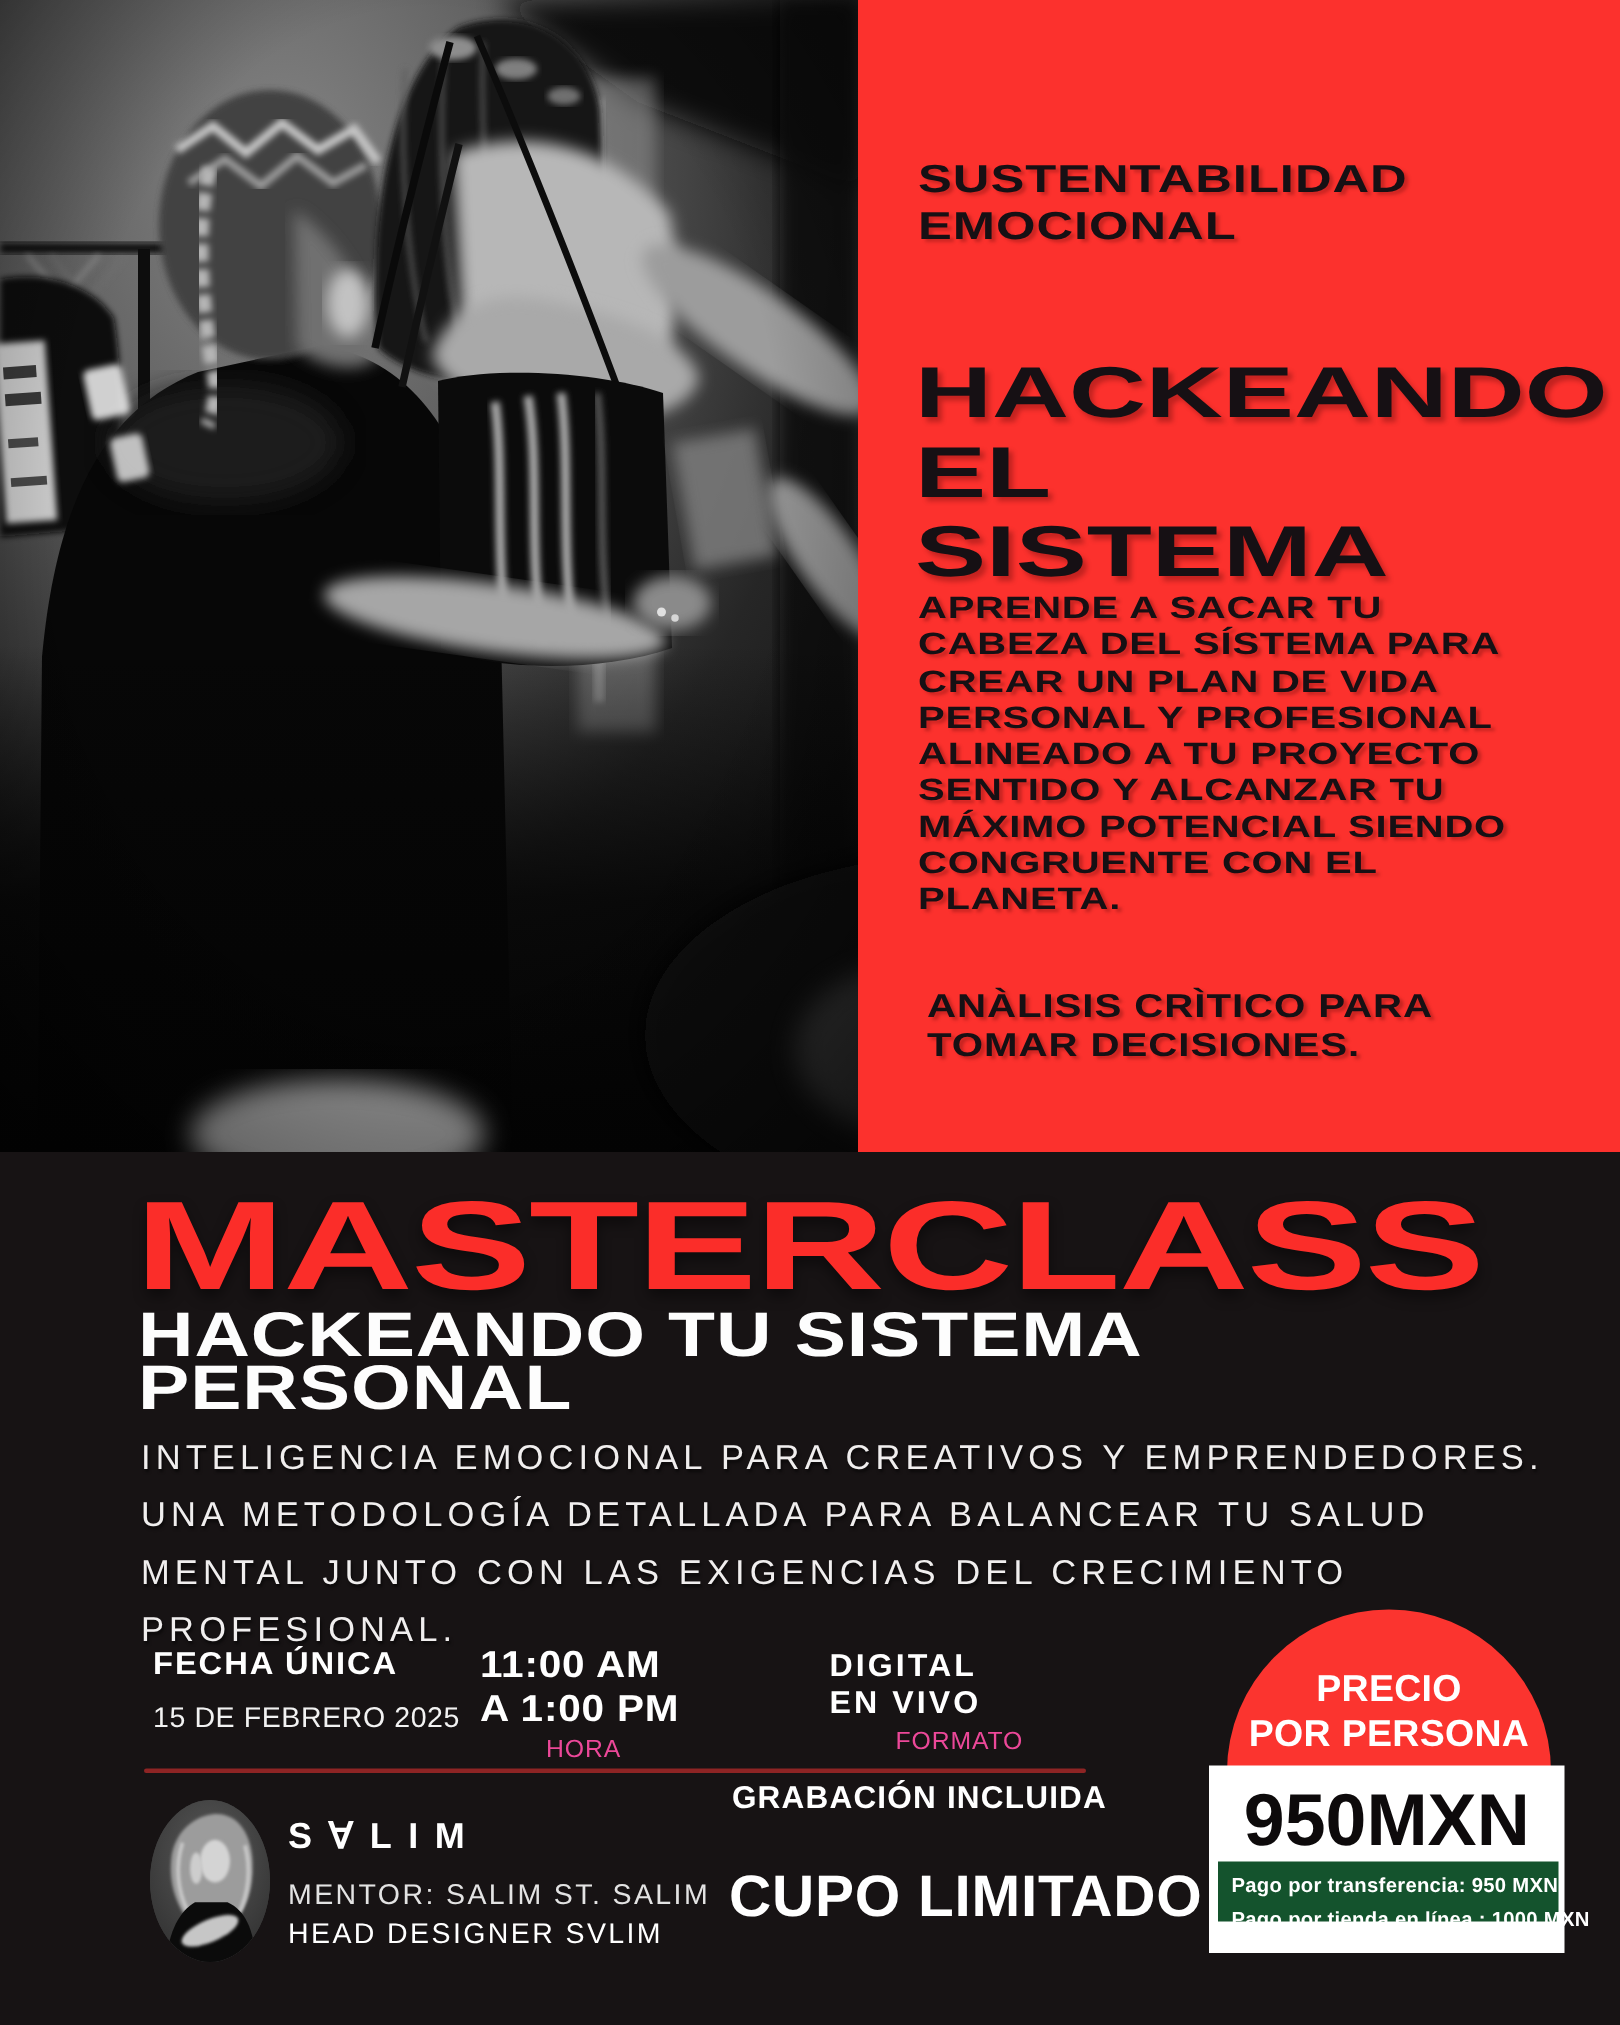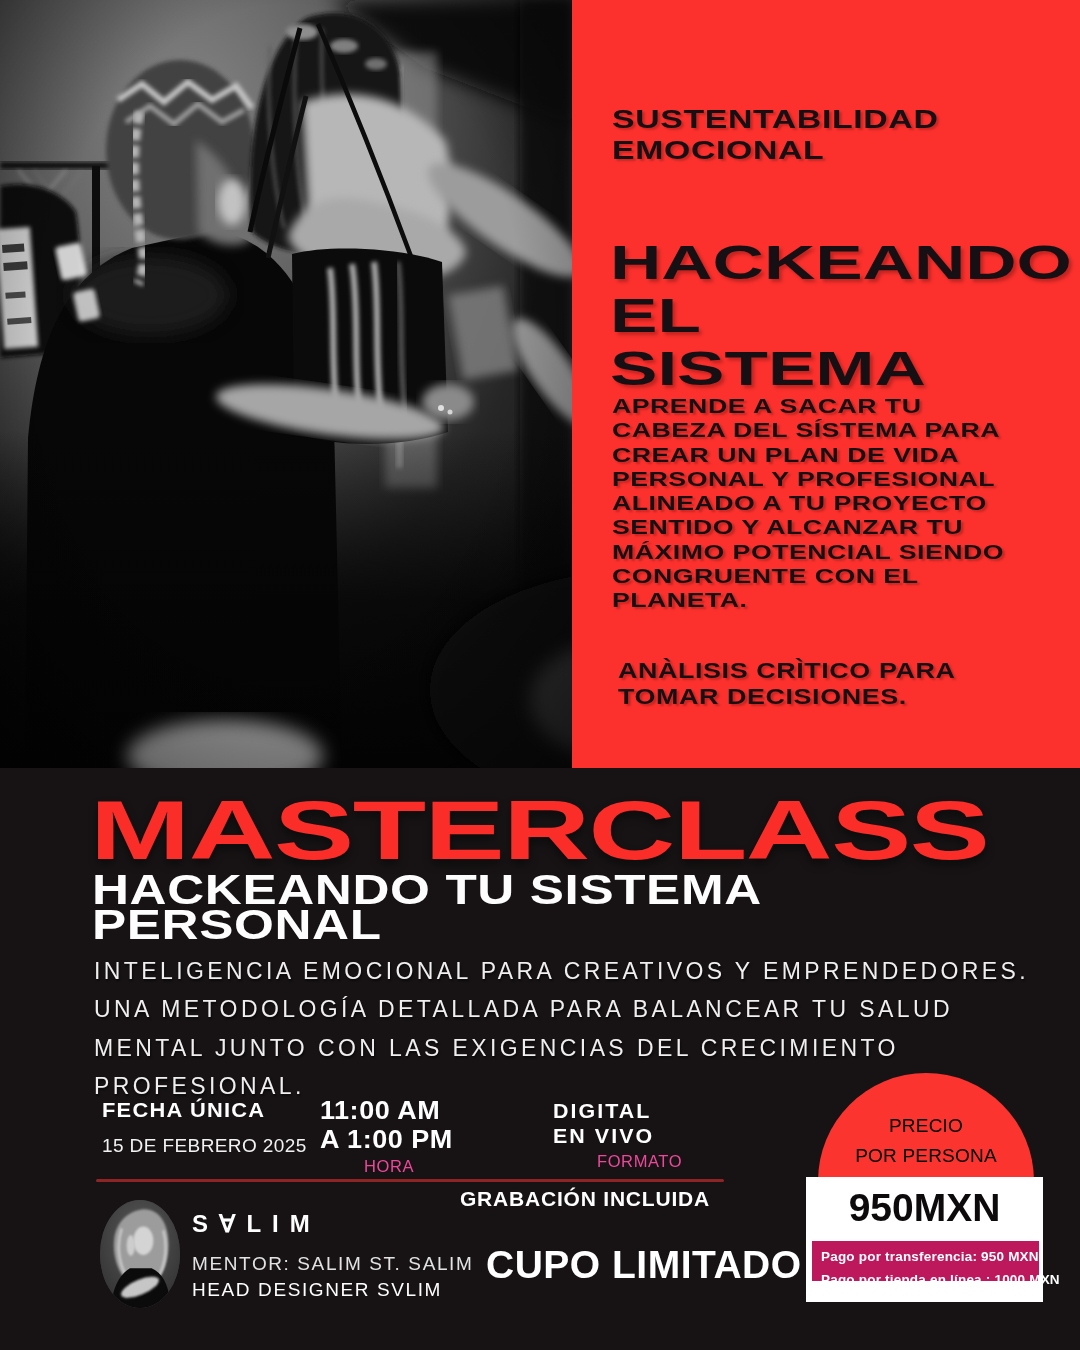--- a/index.html
+++ b/index.html
@@ -34,36 +34,36 @@
     transform:scaleX(1.22);transform-origin:left top;white-space:nowrap;letter-spacing:.5px;}
   .mc-desc{position:absolute;left:94px;top:184px;font-size:23px;line-height:38.4px;font-weight:400;
     letter-spacing:3.4px;color:#f0eeee;white-space:nowrap;text-shadow:1px 2px 2px rgba(0,0,0,.55);}
   .d-col{position:absolute;}
   .d-label{font-size:21px;font-weight:900;letter-spacing:1.2px;transform:scaleX(1.04);transform-origin:left top;white-space:nowrap;}
   .d-value{margin-top:13px;font-size:19px;font-weight:400;letter-spacing:.4px;color:#f2f2f2;white-space:nowrap;}
   .d-big{font-size:25px;line-height:28.5px;font-weight:900;letter-spacing:.5px;transform:scaleX(1.08);transform-origin:left top;white-space:nowrap;}
   .d-mid{font-size:21px;line-height:25px;font-weight:900;letter-spacing:2px;transform:scaleX(1.02);transform-origin:left top;white-space:nowrap;}
   .d-cap{margin-top:4px;font-size:16.5px;font-weight:400;letter-spacing:.6px;color:#ec4899;white-space:nowrap;margin-left:44px;}
   .rule{position:absolute;left:96px;top:411px;width:628px;height:3px;background:#8e2424;border-radius:2px;}
-  .recording{position:absolute;left:404px;top:419px;width:306px;text-align:right;font-size:21px;font-weight:900;
+  .recording{position:absolute;left:432px;top:419px;width:306px;text-align:right;font-size:21px;font-weight:900;
     letter-spacing:.8px;white-space:nowrap;}
   .cupo{position:absolute;left:486px;top:475px;font-size:39px;font-weight:900;letter-spacing:.5px;white-space:nowrap;}
   .avatar{position:absolute;left:100px;top:432px;width:80px;height:108px;border-radius:50%;overflow:hidden;background:#3a3a3a;}
   .avatar svg{display:block;width:100%;height:100%;}
   .brand{position:absolute;left:192px;top:442px;font-size:24px;font-weight:700;letter-spacing:11px;color:#fff;white-space:nowrap;}
   .mentor-line1{position:absolute;left:192px;top:485px;font-size:19px;font-weight:400;letter-spacing:1.6px;color:#e3e3e3;white-space:nowrap;}
   .mentor-line2{position:absolute;left:192px;top:511px;font-size:19px;font-weight:400;letter-spacing:1.6px;color:#ffffff;white-space:nowrap;}
   
   .price-circle{position:absolute;left:818px;top:305px;width:216px;height:216px;border-radius:50%;background:#fb342f;}
-  .price-badge{position:absolute;left:0;top:38px;width:216px;text-align:center;color:#000000;
-    font-size:19px;line-height:30px;font-weight:400;letter-spacing:.2px;}
+  .price-badge{position:absolute;left:0;top:38px;width:216px;text-align:center;color:#ffffff;
+    font-size:25px;line-height:30px;font-weight:700;letter-spacing:.2px;}
   .price-card{position:absolute;left:806px;top:409px;width:237px;height:125px;background:#fff;}
   .price-amount{position:absolute;left:0;top:9px;width:237px;text-align:center;color:#0d0a0b;
-    font-size:39px;font-weight:900;letter-spacing:0;}
-  .price-note{position:absolute;left:6px;top:64px;width:227px;height:40px;background:#be185d;color:#fff;
+    font-size:49px;font-weight:900;letter-spacing:0;}
+  .price-note{position:absolute;left:6px;top:64px;width:227px;height:40px;background:#14532d;color:#fff;
     font-size:13.5px;line-height:23px;font-weight:700;letter-spacing:.2px;padding:4px 0 0 9px;box-sizing:border-box;white-space:nowrap;}
 </style>
 </head>
 <body>
 
 <div id="poster">
 
   <div class="photo">
     <svg viewBox="0 0 572 768" preserveAspectRatio="none">
       <defs>

